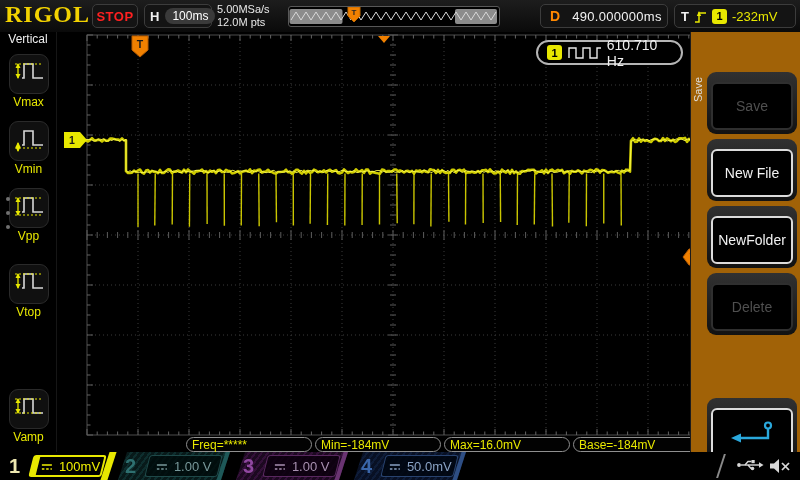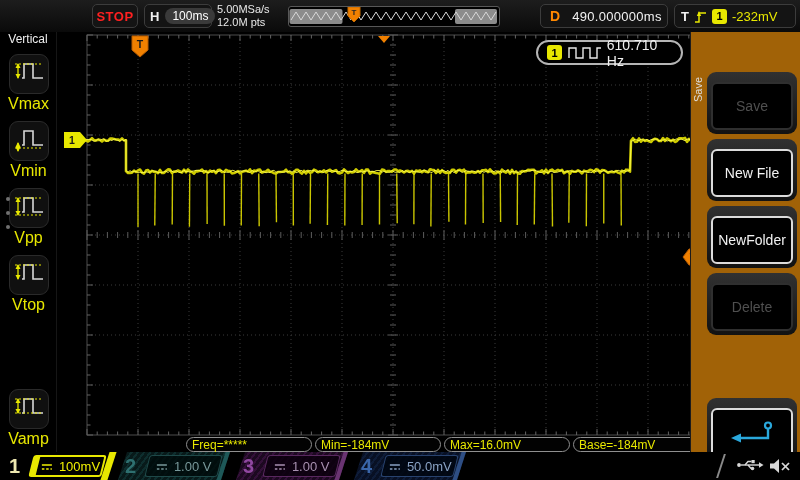--- a/index.html
+++ b/index.html
@@ -31,21 +31,21 @@
     font-weight:bold;font-size:11px;display:flex;align-items:center;justify-content:center;flex:none}
   .t-level{color:#e8e800;font-size:13px}
 
   
   .sidebar{position:absolute;left:0;top:32px;width:57px;height:420px;background:#000;
     border-right:1px solid #161616;z-index:3}
   .side-title{margin-top:0;text-align:center;color:#eee;font-size:12px}
   .side-item{position:absolute;left:0;width:57px;text-align:center}
   .side-btn{margin:0 auto;width:40px;height:40px;background:#101010;border:1px solid #2a2a2a;
     border-radius:9px;display:flex;align-items:center;justify-content:center}
-  .side-label{margin-top:1px;color:#e8e800;font-size:16px}
+  .side-label{margin-top:1px;color:#e8e800;font-size:12px}
   .dot{position:absolute;left:6px;width:4px;height:4px;border-radius:50%;background:#707070;z-index:3}
 
   
   #scope-svg{position:absolute;left:57px;top:32px;z-index:1}
   .freqbox{position:absolute;left:536px;top:40px;width:147px;height:25px;border:2px solid #b5b5b5;
     border-radius:13px;background:#000;display:flex;align-items:center;gap:6px;padding:0 9px;z-index:3}
   .freq-val{color:#f0f0f0;font-size:14px}
   .pill{position:absolute;top:437px;height:15px;width:126px;border:1px solid #8f8f8f;border-radius:8px;
     background:#020202;color:#e8e800;font-size:12px;display:flex;align-items:center;
     padding-left:5px;z-index:3;white-space:nowrap}
@@ -462,20 +462,21 @@
       <polygon points="132,36 148,36 148,50 140,57 132,50" fill="#f08000" stroke="#b85c00"></polygon>
       <text x="140" y="48" text-anchor="middle" font-size="10.5" font-weight="bold" font-family="Liberation Sans, sans-serif" fill="#1a1a1a">T</text>
       <polygon points="378,36 390,36 384,43" fill="#f08000"></polygon>
       <polygon points="64,132 80,132 87,140 80,148 64,148" fill="#e8e800"></polygon>
       <text x="72" y="144" text-anchor="middle" font-size="10.5" font-weight="bold" font-family="Liberation Sans, sans-serif" fill="#1a1a1a">1</text>
       <polygon points="699,249 689,249 683,257 689,265 699,265" fill="#f08000" stroke="#b85c00"></polygon>
       <text x="693" y="261" text-anchor="middle" font-size="10.5" font-weight="bold" font-family="Liberation Sans, sans-serif" fill="#1a1a1a">T</text>
     </svg>
 
   <div class="topbar">
+    <div class="logo">RIGOL</div>
 
     <div class="chip stop">
       <span>STOP</span>
     </div>
 
     <div class="chip hbox">
       <span class="h-label">H</span>
       <span class="h-val">100ms</span>
     </div>
 
@@ -543,21 +544,21 @@
               <polyline points="9,21 11,21 11,7 20,7 20,21 30,21" fill="none" stroke="#d8d8d8" stroke-width="1.6"></polyline>
               <line x1="2" y1="7" x2="30" y2="7" stroke="#e8e800" stroke-width="1" stroke-dasharray="2 2"></line>
               <line x1="2" y1="24" x2="30" y2="24" stroke="#e8e800" stroke-width="1" stroke-dasharray="2 2"></line>
               <line x1="5" y1="24" x2="5" y2="7" stroke="#e8e800" stroke-width="1.3"></line>
               <polygon points="5,6 2.5,11 7.5,11" fill="#e8e800"></polygon>
               <polygon points="5,25 2.5,20 7.5,20" fill="#e8e800"></polygon>
             </svg></span>
         </div>
       <div class="side-label">Vpp</div>
     </div>
-    <div class="side-item" style="top:223px">
+    <div class="side-item" style="top:232px">
       <div class="side-btn">
           <span><svg width="32" height="30">
               <polyline points="9,21 11,21 11,7 20,7 20,21 30,21" fill="none" stroke="#d8d8d8" stroke-width="1.6"></polyline>
               <line x1="2" y1="7" x2="30" y2="7" stroke="#e8e800" stroke-width="1" stroke-dasharray="2 2"></line>
               <line x1="5" y1="21" x2="5" y2="7" stroke="#e8e800" stroke-width="1.3"></line>
               <polygon points="5,6 2.5,11 7.5,11" fill="#e8e800"></polygon>
               <polygon points="5,22 2.5,17 7.5,17" fill="#e8e800"></polygon>
             </svg></span>
         </div>
       <div class="side-label">Vtop</div>

